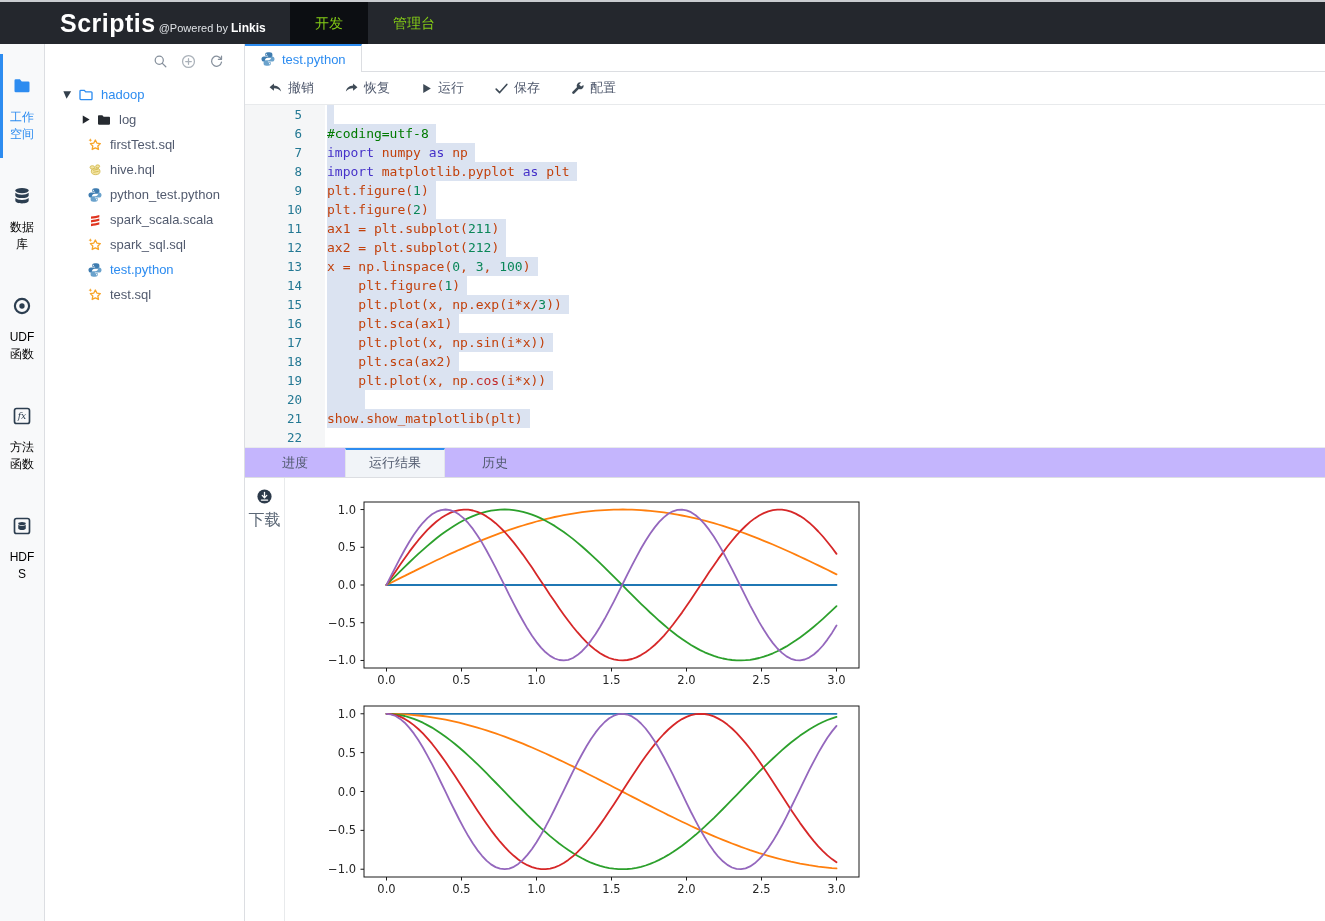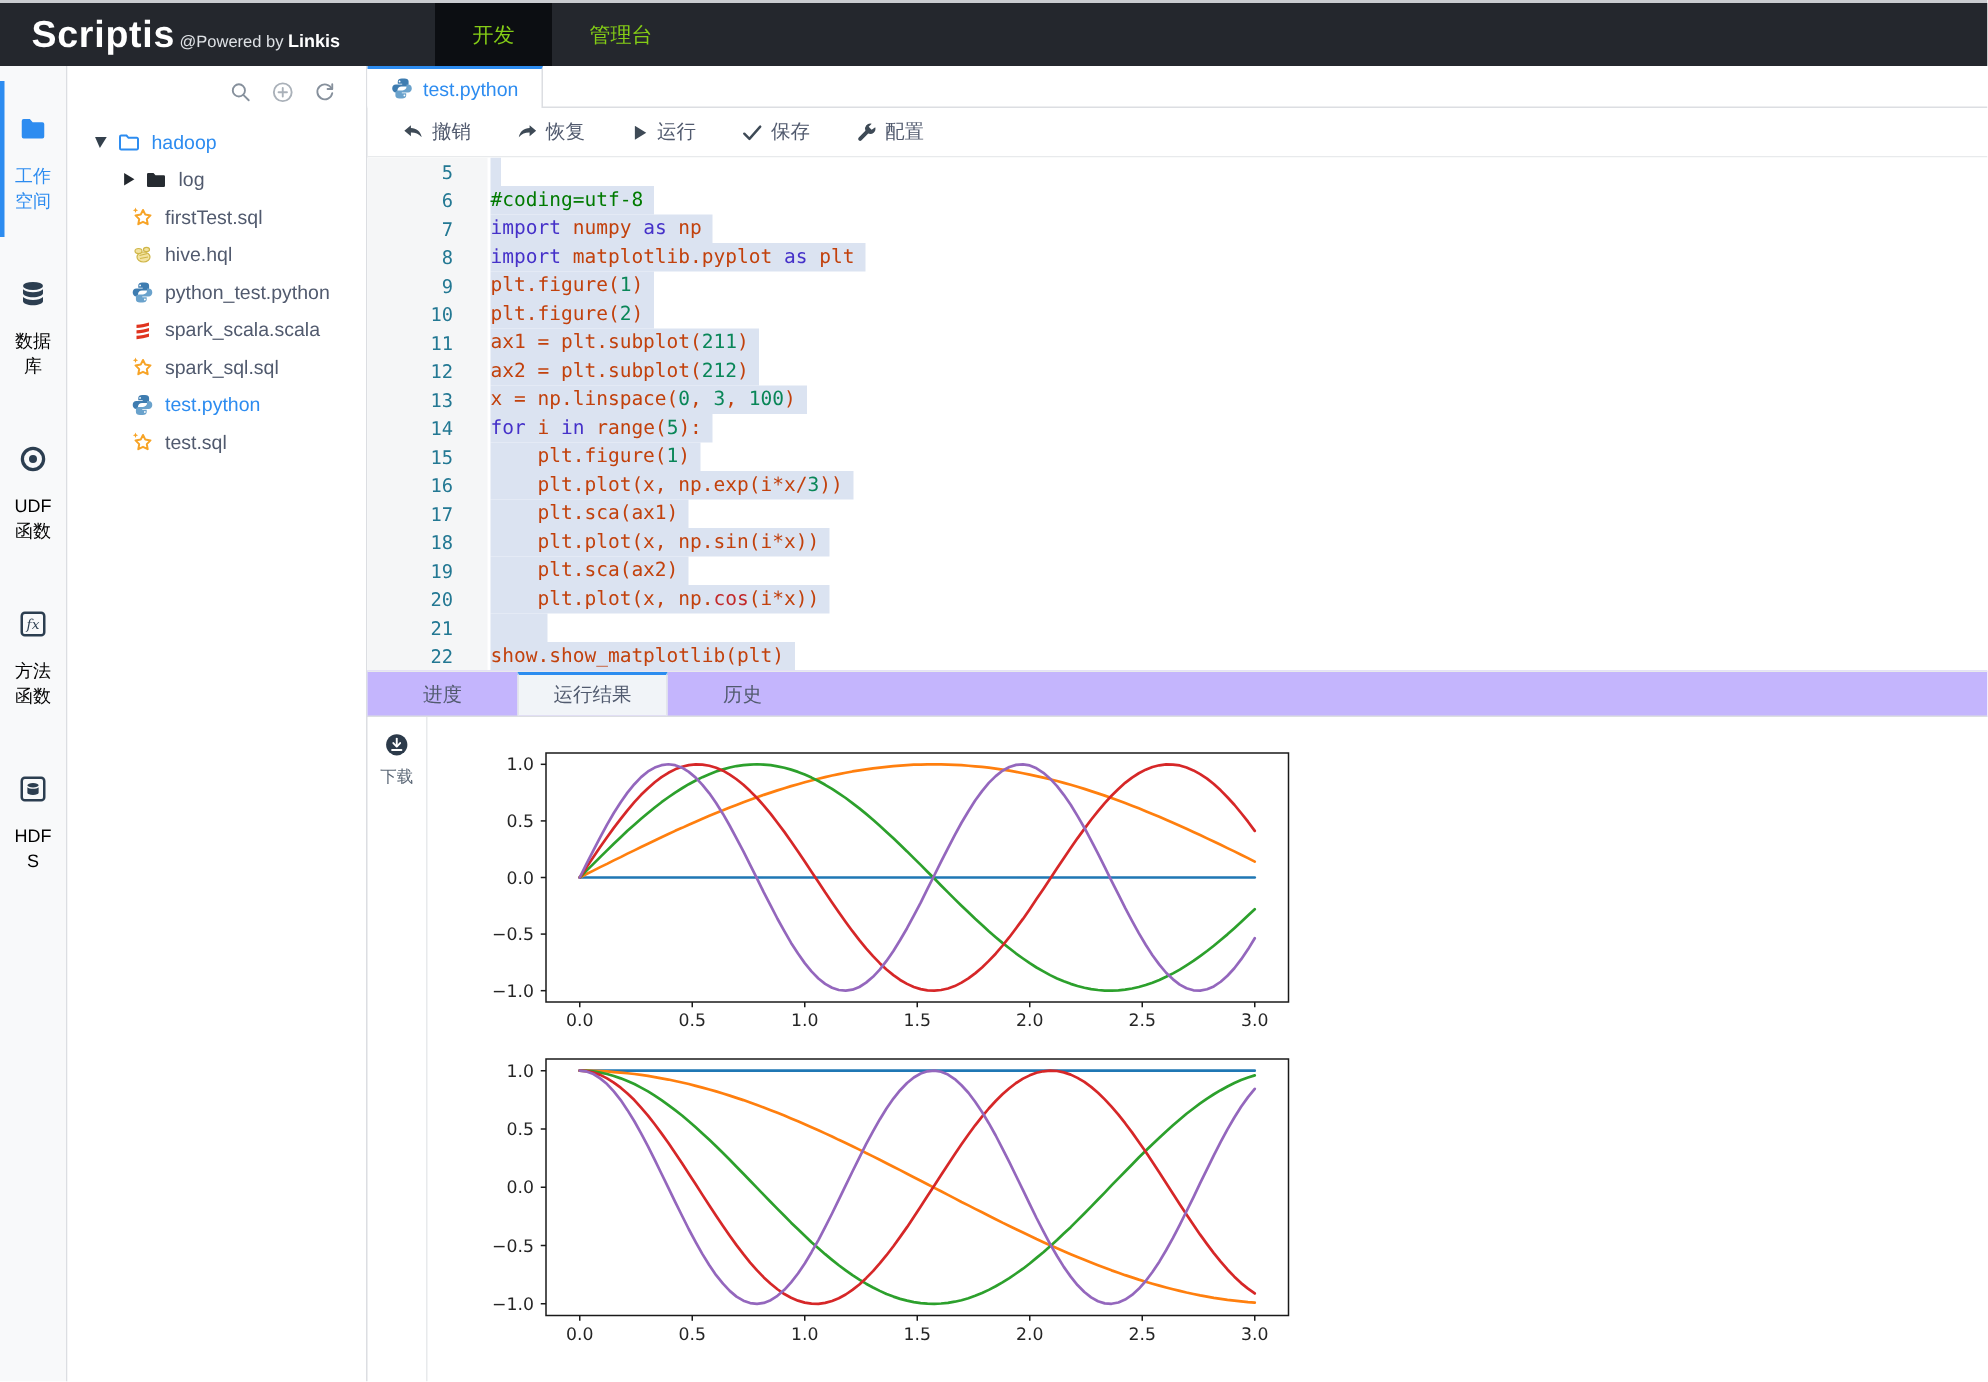--- a/index.html
+++ b/index.html
@@ -1,21 +1,21 @@
 <!DOCTYPE html>
 <html><head>
 <meta charset="utf-8">
 <style>
   *{margin:0;padding:0;box-sizing:border-box}
   body{background:#fff;overflow:hidden;font-family:"Liberation Sans","DejaVu Sans",sans-serif}
   .app{position:relative;width:1325px;height:921px;background:#fff;overflow:hidden}
   .topline{height:2px;background:#caccd0}
   
   header{height:42px;background:#24272d;display:flex;align-items:center;position:relative}
-  .logo{margin-left:21px;color:#fff;display:flex;align-items:baseline;cursor:default}
+  .logo{margin-left:60px;color:#fff;display:flex;align-items:baseline;cursor:default}
   .logo .brand{font-size:25px;font-weight:bold;letter-spacing:.5px}
   .powered{font-size:11px;color:#dfe2e6;margin-left:3px}
   .powered b{color:#fff;font-size:12px}
   nav{position:absolute;left:290px;top:0;height:42px;display:flex}
   .nav-item{padding:0 25px;line-height:42px;color:#84cc16;font-size:14px;cursor:pointer}
   .nav-item.active{background:#0c0e12}
   
   .main{display:flex;height:877px}
   .activity{width:45px;background:#f8f9fa;border-right:1px solid #dcdee2;padding-top:26px;display:flex;flex-direction:column;align-items:center;flex:none}
   .act-item{position:relative;width:100%;height:110px;display:flex;flex-direction:column;align-items:center;gap:13px;padding-top:6px;cursor:pointer}
@@ -49,21 +49,21 @@
   .cl .sel{background:#dbe3f1;padding-right:7px;display:inline-block;height:19px;white-space:pre}
   .tk-d{color:#c2410c}.tk-k{color:#4531c9}.tk-n{color:#098658}.tk-c{color:#007a00}.tk-r{color:#c22929}
   
   .rtabs{height:31px;border-top:1px solid #e8eaec;border-bottom:1px solid #dcdee2;display:flex;background:#c4b5fd}
   .rtab{width:100px;text-align:center;line-height:29px;font-size:13px;color:#515a6e;cursor:pointer}
   .rtab.active{background:#f1f4f8;border-top:2px solid #2d8cf0;border-left:1px solid #e3e6ea;border-right:1px solid #e3e6ea;line-height:26px}
   
   .results{flex:1;display:flex;min-height:0}
   .dlstrip{width:40px;border-right:1px solid #e8eaec;padding-top:10px;display:flex;flex-direction:column;align-items:center;flex:none}
   .dlbtn{display:flex;flex-direction:column;align-items:center;gap:5px;cursor:pointer}
-  .dllabel{font-size:11px;color:#5b6776}
+  .dllabel{font-size:16px;color:#5b6776}
   .plots{flex:1;padding:18px 0 0 19px;overflow:hidden}
   .fig{display:block}
   #fig1{margin-bottom:4px}
 </style>
 </head>
 <body>
 
 <div class="app">
   <div class="topline"></div>
   <header>
@@ -334,21 +334,20 @@
         <div class="codearea" id="code">
             <div class="cl"><span class="sel"></span></div>
             <div class="cl"><span class="sel"><span class="tk-c">#coding=utf-8</span></span></div>
             <div class="cl"><span class="sel"><span class="tk-k">import</span><span class="tk-d"> numpy </span><span class="tk-k">as</span><span class="tk-d"> np</span></span></div>
             <div class="cl"><span class="sel"><span class="tk-k">import</span><span class="tk-d"> matplotlib.pyplot </span><span class="tk-k">as</span><span class="tk-d"> plt</span></span></div>
             <div class="cl"><span class="sel"><span class="tk-d">plt.figure(</span><span class="tk-n">1</span><span class="tk-d">)</span></span></div>
             <div class="cl"><span class="sel"><span class="tk-d">plt.figure(</span><span class="tk-n">2</span><span class="tk-d">)</span></span></div>
             <div class="cl"><span class="sel"><span class="tk-d">ax1 = plt.subplot(</span><span class="tk-n">211</span><span class="tk-d">)</span></span></div>
             <div class="cl"><span class="sel"><span class="tk-d">ax2 = plt.subplot(</span><span class="tk-n">212</span><span class="tk-d">)</span></span></div>
             <div class="cl"><span class="sel"><span class="tk-d">x = np.linspace(</span><span class="tk-n">0</span><span class="tk-d">, </span><span class="tk-n">3</span><span class="tk-d">, </span><span class="tk-n">100</span><span class="tk-d">)</span></span></div>
-            <div class="cl"><span class="sel"><span class="tk-k">for</span><span class="tk-d"> i </span><span class="tk-k">in</span><span class="tk-d"> range(</span><span class="tk-n">5</span><span class="tk-d">):</span></span></div>
             <div class="cl"><span class="sel"><span class="tk-d">    plt.figure(</span><span class="tk-n">1</span><span class="tk-d">)</span></span></div>
             <div class="cl"><span class="sel"><span class="tk-d">    plt.plot(x, np.exp(i*x/</span><span class="tk-n">3</span><span class="tk-d">))</span></span></div>
             <div class="cl"><span class="sel"><span class="tk-d">    plt.sca(ax1)</span></span></div>
             <div class="cl"><span class="sel"><span class="tk-d">    plt.plot(x, np.sin(i*x))</span></span></div>
             <div class="cl"><span class="sel"><span class="tk-d">    plt.sca(ax2)</span></span></div>
             <div class="cl"><span class="sel"><span class="tk-d">    plt.plot(x, np.</span><span class="tk-r">cos</span><span class="tk-d">(i*x))</span></span></div>
             <div class="cl"><span class="sel"><span class="tk-d">    </span></span></div>
             <div class="cl"><span class="sel"><span class="tk-d">show.show_matplotlib(plt)</span></span></div>
           </div>
       </div>

